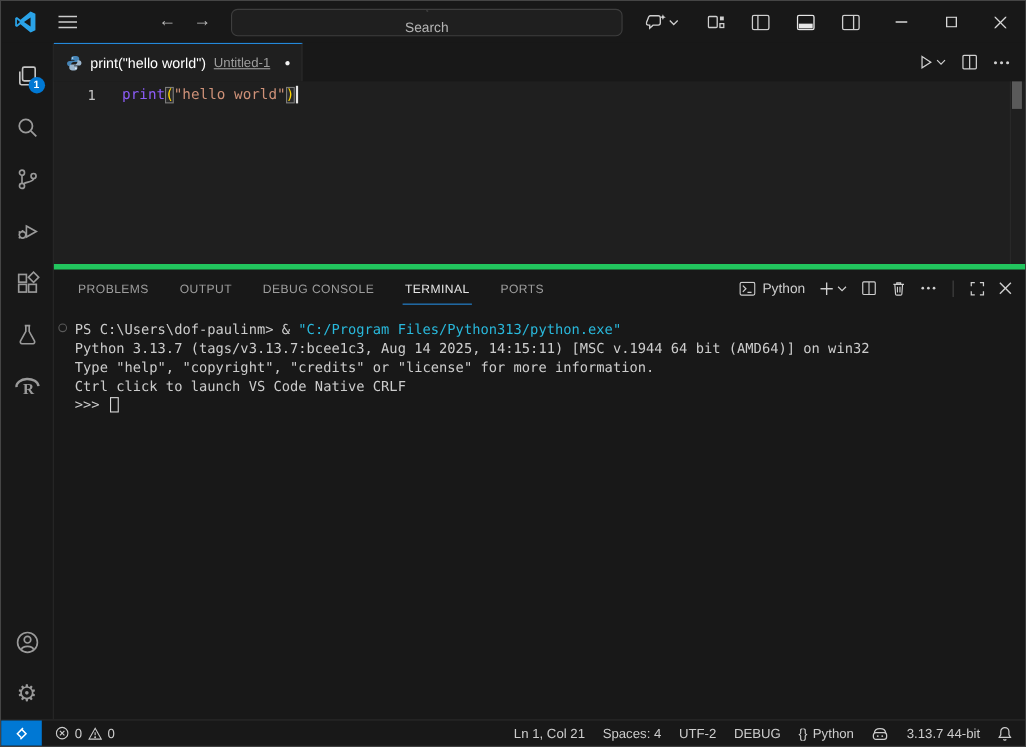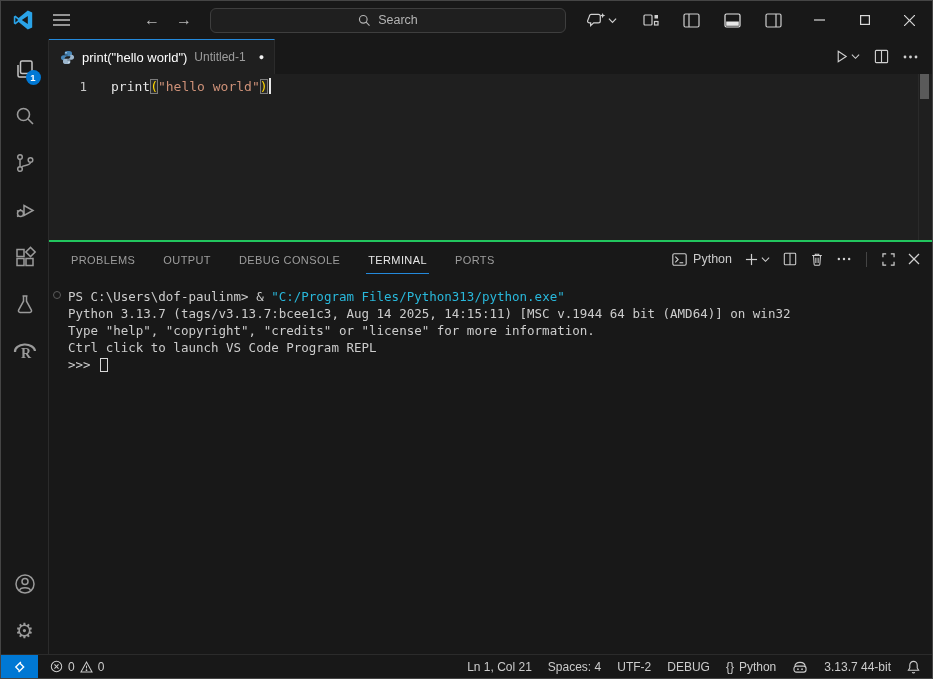--- a/index.html
+++ b/index.html
@@ -16,21 +16,21 @@
   
   .titlebar { height:38px; flex:0 0 38px; background:#181818; display:flex; align-items:center; }
   .tb-logo { width:20px; height:20px; margin:0 14px 0 12px; }
   .tb-menu { color:#cccccc; padding:4px 6px; cursor:default; }
   .tb-spacer { flex:1; }
   .nav-arrows { display:flex; gap:16px; margin-right:18px; color:#b9b9b9; font-size:16px; }
   .nav-arrows span { cursor:default; }
   .searchbox {
     width:356px; height:25px; background:#1f1f1f; border:1px solid #3e3e3e;
     border-radius:6px; display:flex; align-items:center; justify-content:center;
-    gap:7px; color:#b4b4b4; font-size:12.5px;
+    gap:7px; color:#b4b4b4; font-size:12.5px;flex-direction:column;
   }
   .tb-right { display:flex; align-items:center; margin-left:16px; }
   .tb-iconbtn { display:flex; align-items:center; justify-content:center; padding:4px 5px; color:#cfcfcf; }
   .tb-group { display:flex; align-items:center; gap:14px; margin:0 10px 0 16px; }
   .win-controls { display:flex; height:38px; }
   .win-btn { width:45px; height:38px; display:flex; align-items:center; justify-content:center; color:#d8d8d8; }
 
   
   .mainrow { flex:1; display:flex; min-height:0; }
 
@@ -52,40 +52,40 @@
   
   .editorcol { flex:1; display:flex; flex-direction:column; min-width:0; }
 
   
   .tabbar { height:35px; flex:0 0 35px; background:#181818; display:flex; align-items:stretch; }
   .tab {
     display:flex; align-items:center; gap:7px; padding:0 10px 0 11px; background:#1f1f1f;
     border-top:1px solid #2489db; border-right:1px solid #2b2b2b; min-width:0;
   }
   .tab-title { color:#ffffff; font-size:13px; white-space:pre; }
-  .tab-desc { color:#9d9d9d; font-size:12px; }
+  .tab-desc { color:#9d9d9d; font-size:12px;text-decoration:underline; }
   .tab-dot { color:#f3f3f3; font-size:9px; margin-left:6px; }
   .tabbar-actions { margin-left:auto; display:flex; align-items:center; gap:14px; padding-right:14px; color:#d0d0d0; }
   .run-group { display:flex; align-items:center; gap:2px; }
 
   
   .editorbody { height:166px; flex:0 0 166px; position:relative; background:#1f1f1f;
     font-family:"DejaVu Sans Mono", monospace; font-size:13px; }
   .codeline { display:flex; align-items:center; height:20px; margin-top:2px; }
   .gutter { width:62px; flex:0 0 62px; text-align:right; padding-right:24px; color:#c6c6c6; font-size:12.5px; }
   .code { white-space:pre; display:flex; align-items:center; }
-  .tok-fn { color:#e5e5e5; }
+  .tok-fn { color:#8b5cf6; }
   .tok-bracket { color:#ffd700; outline:1px solid #7c7c7c; outline-offset:-1px; background:rgba(120,120,120,0.12); }
   .tok-str { color:#ce9178; }
   .caret { display:inline-block; width:2px; height:16px; background:#e8e8e8; margin-left:1px; vertical-align:middle; }
   .overview-ruler { position:absolute; top:0; right:0; width:14px; height:100%; border-left:1px solid #2a2a2a; }
   .ruler-thumb { position:absolute; top:0; right:3px; width:9px; height:25px; background:#5a5a5a; }
 
   
-  .panel { flex:1; background:#181818; border-top:2px solid #22c55e; display:flex; flex-direction:column; min-height:0; }
+  .panel { flex:1; background:#181818; border-top:5px solid #22c55e; display:flex; flex-direction:column; min-height:0; }
   .panel-header { height:34px; flex:0 0 34px; display:flex; align-items:center; padding:0 12px 0 20px; }
   .panel-tabs { display:flex; gap:24px; }
   .panel-tab { font-size:11px; letter-spacing:0.4px; color:#9d9d9d; padding:9px 2px 7px; border-bottom:1px solid transparent; text-transform:uppercase; }
   .panel-tab.active { color:#e7e7e7; border-bottom-color:#2489db; }
   .panel-actions { margin-left:auto; display:flex; align-items:center; gap:13px; color:#cfcfcf; }
   .term-profile { display:flex; align-items:center; gap:6px; font-size:12.5px; color:#cccccc; }
   .pa-sep { width:1px; height:15px; background:#444; margin:0 2px; }
   .plus-chev { display:flex; align-items:center; gap:3px; }
 
   .terminal {
@@ -374,21 +374,21 @@
                 </svg>
             </div>
           </div>
         </div>
 
         <div class="terminal">
           <div class="cmd-decoration"></div>
           <div class="term-line"><span>PS C:\Users\dof-paulinm&gt; &amp; </span><span class="term-cyan">"C:/Program Files/Python313/python.exe"</span></div>
           <div class="term-line">Python 3.13.7 (tags/v3.13.7:bcee1c3, Aug 14 2025, 14:15:11) [MSC v.1944 64 bit (AMD64)] on win32</div>
           <div class="term-line">Type "help", "copyright", "credits" or "license" for more information.</div>
-          <div class="term-line">Ctrl click to launch VS Code Program REPL</div>
+          <div class="term-line">Ctrl click to launch VS Code Native CRLF</div>
           <div class="term-line"><span>&gt;&gt;&gt;</span><span class="term-cursor"></span></div>
         </div>
       </div>
 
     </div>
   </div>
 
   <div class="statusbar">
     <div class="sb-remote">
       <svg width="13" height="12" viewBox="0 0 14 13" fill="none" stroke="#ffffff" stroke-width="1.5">

